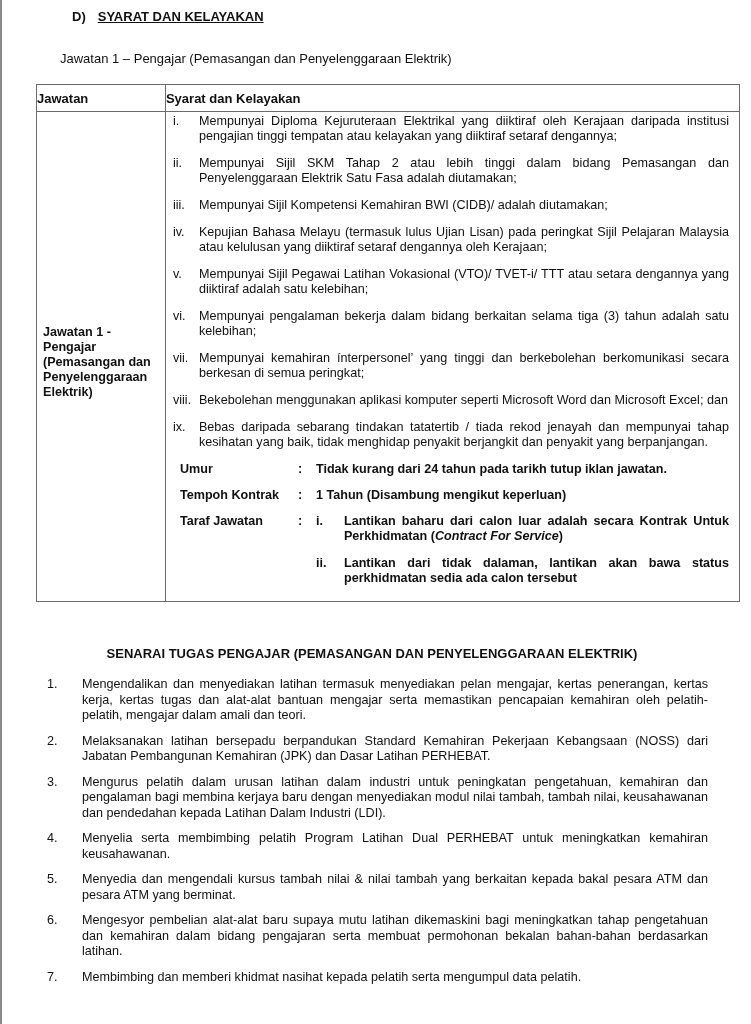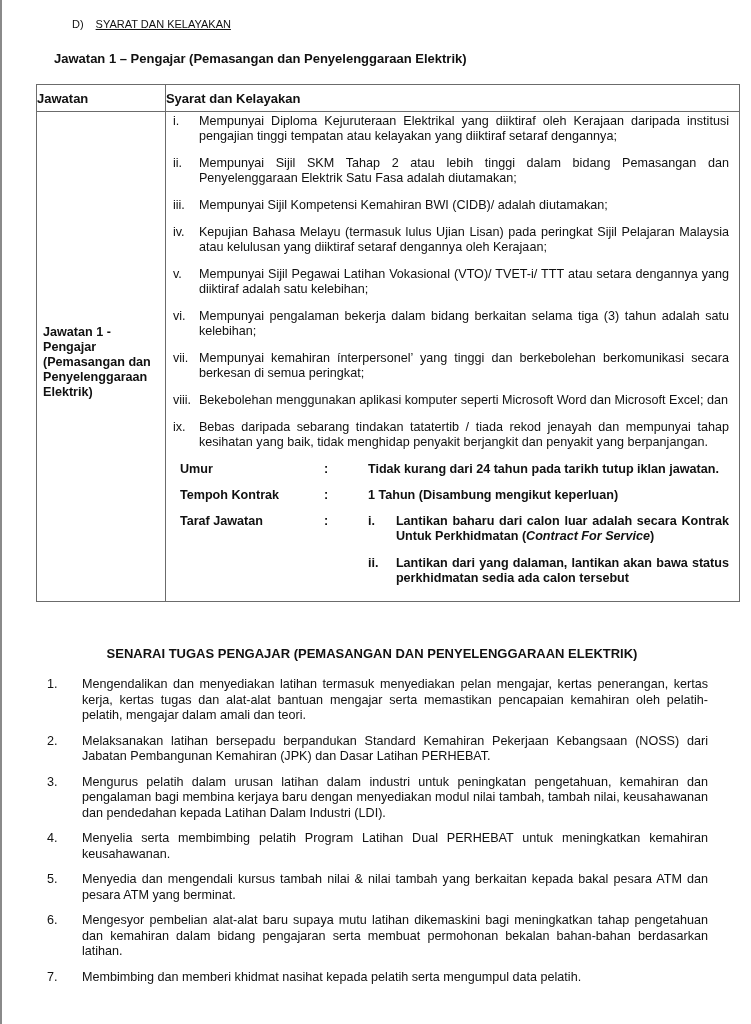--- a/index.html
+++ b/index.html
@@ -2,44 +2,44 @@
 <html><head>
 <meta charset="utf-8">
 <style>
   html, body { margin: 0; padding: 0; background: #ffffff; }
   body {
     width: 751px; height: 1024px; position: relative; overflow: hidden;
     font-family: "Liberation Sans", sans-serif; color: #111111;
   }
   .page-edge { position: absolute; left: 0; top: 0; width: 2px; height: 1024px; background: #8a8a8a; }
   .section-heading {
-    position: absolute; left: 72px; top: 18px; font-size: 11px; font-weight: normal;
+    position: absolute; left: 72px; top: 9px; font-size: 13px; font-weight: bold;
   }
   .section-heading .num { margin-right: 12px; }
   .section-heading .title { text-decoration: underline; }
   .post-heading {
-    position: absolute; left: 54px; top: 51px; font-size: 13px; font-weight: bold;
+    position: absolute; left: 60px; top: 51px; font-size: 13px; font-weight: normal;
   }
   table.req {
     position: absolute; left: 36px; top: 84px; width: 704px;
     border-collapse: collapse; font-size: 12.6px; line-height: 15px;
   }
   table.req th, table.req td { border: 1px solid #6b6b6b; vertical-align: top; }
   table.req th { font-weight: bold; height: 26px; padding: 0; text-align: left; vertical-align: middle; font-size: 13px; }
   col.c1 { width: 129px; }
   col.c2 { width: 575px; }
   td.post-cell { vertical-align: middle !important; padding: 0 0 0 6px; font-weight: bold; font-size: 12.6px; line-height: 15px; }
   td.post-cell .p1 { margin-bottom: 0; margin-top: 12px; }
   td.req-cell { padding: 2px 10px 4px 7px; }
   ol.roman { list-style: none; margin: 0; padding: 0; }
   ol.roman li { display: flex; margin-bottom: 12px; text-align: justify; }
   ol.roman li .rn { width: 26px; flex: 0 0 26px; }
   ol.roman li .rt { flex: 1; }
   .terms { margin: 4px 0 0 7px; font-weight: bold; }
-  .terms .row { display: flex; margin-bottom: 11px; gap: 26px; }
+  .terms .row { display: flex; margin-bottom: 11px; }
   .terms .lbl { width: 118px; flex: 0 0 118px; }
   .terms .colon { width: 18px; flex: 0 0 18px; text-align: left; }
   .terms .val { flex: 1; }
   .terms .sub { display: flex; margin-bottom: 12px; }
   .terms .sub .sn { width: 28px; flex: 0 0 28px; }
   .terms .sub .st { flex: 1; text-align: justify; }
   .duties-heading {
     position: absolute; left: 0; width: 744px; top: 646px; text-align: center;
     font-size: 13px; font-weight: bold;
   }
@@ -132,21 +132,21 @@
           <div class="row">
             <span class="lbl">Taraf Jawatan</span>
             <span class="colon">:</span>
             <div class="val">
               <div class="sub">
                 <span class="sn">i.</span>
                 <span class="st"><span>Lantikan baharu dari calon luar adalah secara Kontrak Untuk Perkhidmatan (</span><i>Contract For Service</i><span>)</span></span>
               </div>
               <div class="sub" style="margin-bottom:0">
                 <span class="sn">ii.</span>
-                <span class="st">Lantikan dari yang dalaman, lantikan akan bawa status perkhidmatan sedia ada calon tersebut</span>
+                <span class="st">Lantikan dari tidak dalaman, lantikan akan bawa status perkhidmatan sedia ada calon tersebut</span>
               </div>
             </div>
           </div>
         </div>
       </td>
     </tr>
   </tbody>
 </table>
 
 <div class="duties-heading">SENARAI TUGAS PENGAJAR (PEMASANGAN DAN PENYELENGGARAAN ELEKTRIK)</div>

